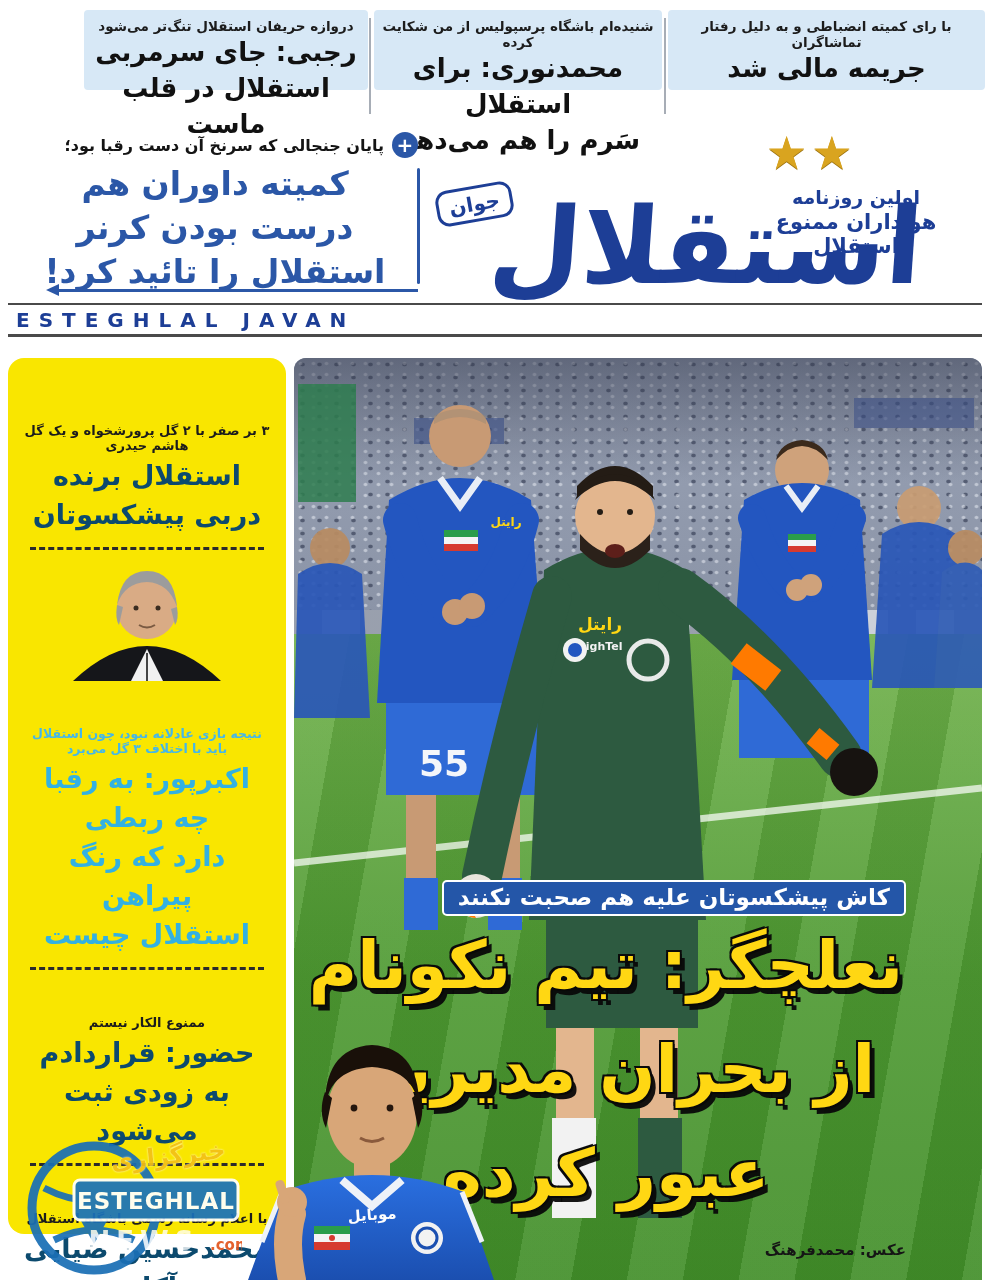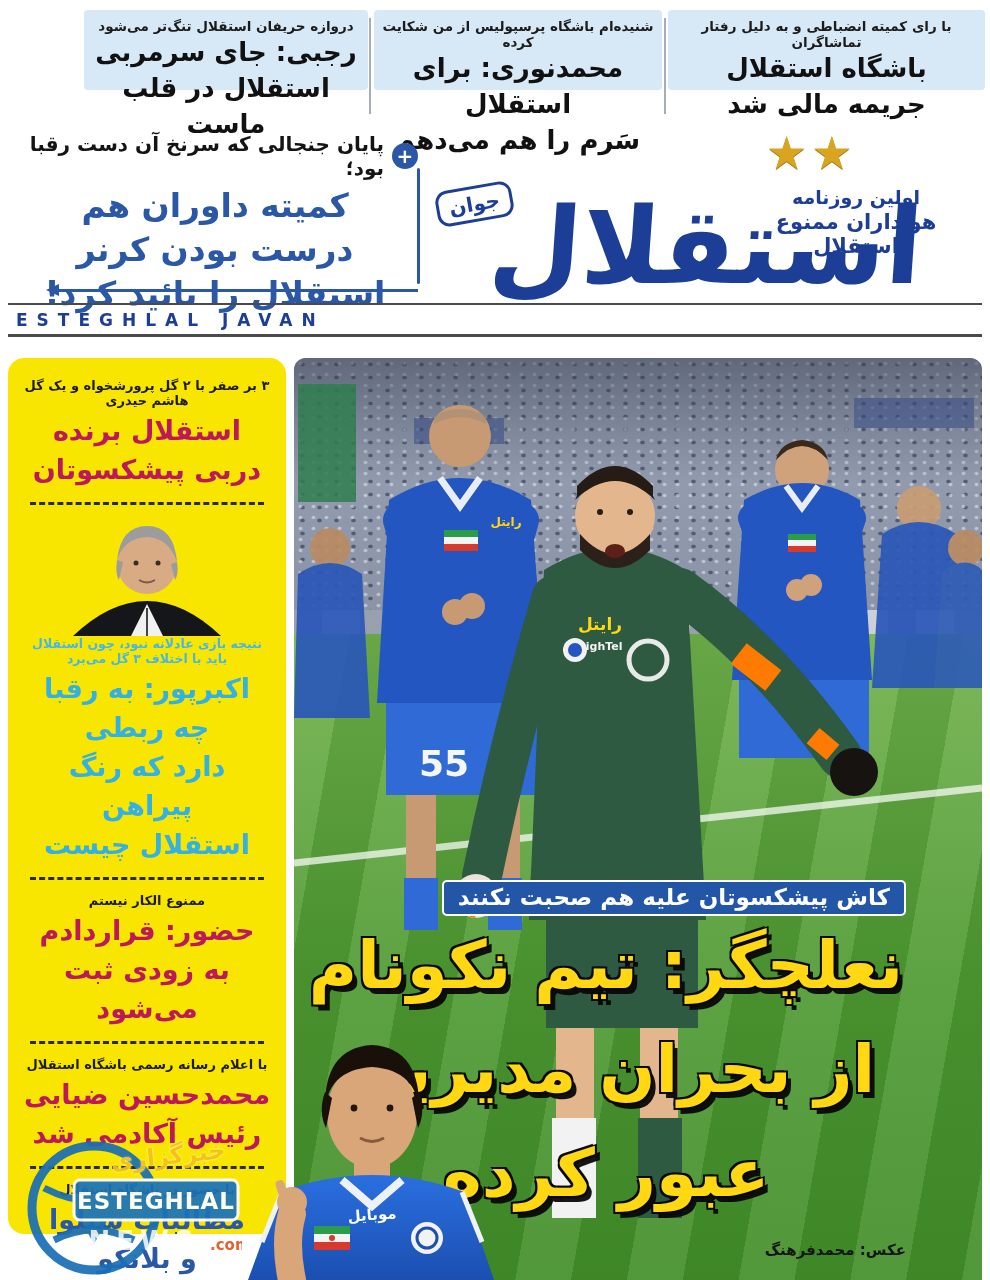--- a/index.html
+++ b/index.html
@@ -13,43 +13,43 @@
   .nb-left  { left:84px;  width:284px; }
   .nb-kicker { font-size:13.5px; font-weight:bold; color:#1c1c1c; }
   .nb-line { font-size:26px; font-weight:bold; color:#111; line-height:36px; letter-spacing:-0.5px; }
   .vdiv { position:absolute; top:18px; height:96px; width:2px; background:#a7adb6; }
   .vd1 { left:369px; } .vd2 { left:664px; }
 
   
   .lead-box { position:absolute; left:10px; top:132px; width:410px; height:164px; direction:rtl; }
   .lb-kicker-row { display:flex; align-items:center; justify-content:flex-start; gap:8px; padding-right:2px; }
   .plus-icon { width:26px; height:26px; border-radius:50%; background:#2b57a7; color:#fff; font-size:20px; font-weight:bold; line-height:26px; text-align:center; flex:0 0 auto; }
-  .lb-kicker { font-size:20px; font-weight:bold; color:#141414; }
+  .lb-kicker { font-size:16px; font-weight:bold; color:#141414; }
   .lb-lines { margin-top:4px; text-align:center; color:#2b57a7; font-size:33px; font-weight:bold; line-height:44px; letter-spacing:-0.5px; }
   .lb-vline { position:absolute; right:0; top:36px; bottom:12px; width:3px; background:#2b57a7; border-radius:2px; }
   .lb-hline { position:absolute; left:48px; right:2px; bottom:4px; height:3px; background:#2b57a7; }
   .lb-hline::before { content:""; position:absolute; left:-12px; top:-5px; border-top:6px solid transparent; border-bottom:6px solid transparent; border-right:13px solid #2b57a7; }
 
   .logo-area { position:absolute; left:430px; top:126px; width:552px; height:176px; }
   .logo-stars { position:absolute; left:336px; top:0px; font-size:46px; color:#d9a41f; letter-spacing:4px; text-shadow:0 1px 0 #9c7312; }
   .logo-tagline { position:absolute; left:318px; top:60px; width:216px; text-align:center; color:#1d3e96; font-weight:bold; direction:rtl; }
   .tg1 { font-size:19px; } .tg2 { font-size:21px; margin-top:2px; }
   .logo-word { position:absolute; left:0; right:0; bottom:2px; text-align:center; font-size:106px; line-height:1; font-weight:bold; color:#1d3e96; transform:skewX(-4deg); direction:rtl; }
   .logo-badge { position:absolute; left:6px; top:60px; background:#fff; border:3px solid #1d3e96; border-radius:12px; color:#1d3e96; font-size:20px; font-weight:bold; padding:3px 10px; transform:rotate(-10deg); z-index:2; direction:rtl; }
 
   
   .dateline { position:absolute; left:8px; top:303px; width:974px; height:34px; border-top:2px solid #4a4a4a; border-bottom:3px solid #4a4a4a; display:flex; justify-content:space-between; align-items:center; padding:0 8px; }
-  .dl-latin { font-size:17px; font-weight:bold; letter-spacing:9px; color:#1d3e96; }
+  .dl-latin { font-size:20px; font-weight:bold; letter-spacing:9px; color:#1d3e96; }
   .dl-fa { font-size:15px; font-weight:bold; color:#1d3e96; direction:rtl; }
 
   
   .sidebar { position:absolute; left:8px; top:358px; width:278px; height:876px; background:#f9e600; border-radius:16px; padding-top:20px; direction:rtl; text-align:center; }
-  .sb-item { padding:0 14px; }
+  .sb-item { padding:0 14px;margin-top:45px; }
   .sb-kicker { font-size:13px; font-weight:bold; color:#1c1c1c; margin-bottom:3px; }
-  .sb-line { font-size:27px; font-weight:bold; color:#be185d; line-height:39px; letter-spacing:-0.5px; }
+  .sb-line { font-size:27px; font-weight:bold; color:#0c4a6e; line-height:39px; letter-spacing:-0.5px; }
   .sb-cyan .sb-kicker { color:#45b7e8; font-size:12.5px; }
   .sb-cyan .sb-line { color:#33b1e2; }
   .sb-blue .sb-line { color:#2b57a7; }
   .sb-divider { border-top:3px dashed #2b2b2b; margin:13px 22px; }
   .sb-photo { margin:6px auto 0; display:block; }
 
   
   .photo { position:absolute; left:294px; top:358px; width:688px; height:1036px; border-radius:12px; overflow:hidden; background:#8a93a6; }
   .crowd { position:absolute; left:0; top:0; right:0; height:276px;
     background-image:
@@ -76,21 +76,20 @@
   .fg-player { position:absolute; left:222px; top:1042px; z-index:6; }
   .watermark { position:absolute; left:14px; top:1128px; z-index:7; opacity:.93; }
 </style>
 </head>
 <body>
 
 <div class="page">
 
   <div class="news-box nb-right">
     <div class="nb-kicker">با رای کمیته انضباطی و به دلیل رفتار تماشاگران</div>
-    <div class="nb-line">باشگاه استقلال</div>
     <div class="nb-line">جریمه مالی شد</div>
   </div>
   <div class="news-box nb-mid">
     <div class="nb-kicker">شنیده‌ام باشگاه پرسپولیس از من شکایت کرده</div>
     <div class="nb-line">محمدنوری: برای استقلال</div>
     <div class="nb-line">سَرم را هم می‌دهم</div>
   </div>
   <div class="news-box nb-left">
     <div class="nb-kicker">دروازه حریفان استقلال تنگ‌تر می‌شود</div>
     <div class="nb-line">رجبی: جای سرمربی</div>

